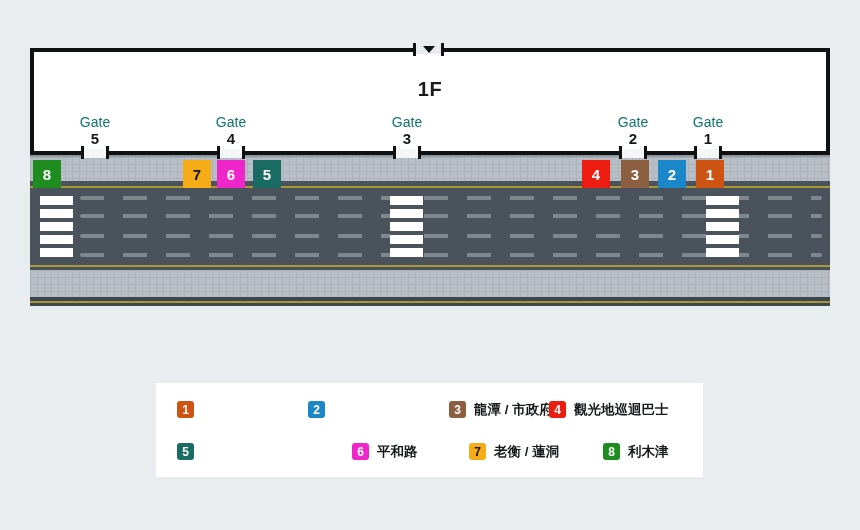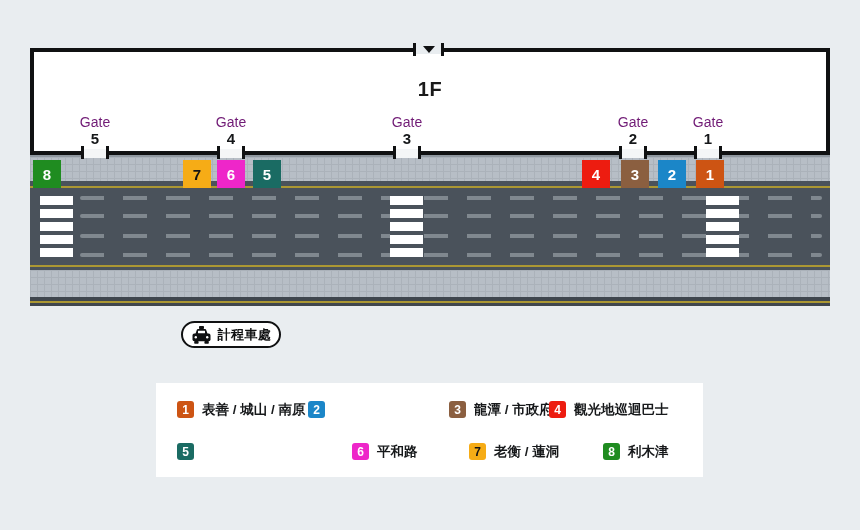--- a/index.html
+++ b/index.html
@@ -29,21 +29,21 @@
   .arrow-down{
     position:absolute;left:423px;top:46px;width:0;height:0;
     border-left:6px solid transparent;border-right:6px solid transparent;
     border-top:7px solid #101112;
   }
 
   
   .gate-gap{position:absolute;top:149px;height:9px;width:24px;background:#f4f6f7;z-index:4;}
   .gate-tick{position:absolute;top:146px;width:3px;height:13px;background:#101112;z-index:5;}
   .gate-label{position:absolute;top:115px;width:80px;text-align:center;z-index:4;}
-  .gate-word{font-size:14px;font-weight:400;color:#701a75;line-height:15px;}
+  .gate-word{font-size:14px;font-weight:400;color:#0f766e;line-height:15px;}
   .gate-num{font-size:15px;font-weight:700;color:#151719;line-height:17px;}
 
   
   .street{position:absolute;left:30px;top:155px;width:800px;height:151px;}
   .sidewalk{
     position:absolute;left:0;width:800px;background:#b7bec6;
     background-image:
       linear-gradient(#abb2ba 1px, transparent 1px),
       linear-gradient(90deg,#abb2ba 1px, transparent 1px);
     background-size:7px 7px;
@@ -172,38 +172,24 @@
       <div class="stop" style="left: 33px; background: rgb(31, 140, 32); color: rgb(255, 255, 255);">8</div>
       <div class="stop" style="left: 183px; background: rgb(246, 172, 22); color: rgb(20, 20, 20);">7</div>
       <div class="stop" style="left: 217px; background: rgb(238, 38, 201); color: rgb(255, 255, 255);">6</div>
       <div class="stop" style="left: 253px; background: rgb(26, 107, 99); color: rgb(255, 255, 255);">5</div>
       <div class="stop" style="left: 582px; background: rgb(237, 28, 16); color: rgb(255, 255, 255);">4</div>
       <div class="stop" style="left: 621px; background: rgb(139, 95, 64); color: rgb(255, 255, 255);">3</div>
       <div class="stop" style="left: 658px; background: rgb(27, 134, 200); color: rgb(255, 255, 255);">2</div>
       <div class="stop" style="left: 696px; background: rgb(205, 84, 19); color: rgb(255, 255, 255);">1</div>
     </div>
 
-  <div class="taxi-pill">
-    <svg width="21" height="18" viewBox="0 0 21 18" aria-hidden="true">
-      <rect x="8" y="0" width="5" height="3" rx="0.8" fill="#101112"></rect>
-      <path d="M4.2 8.4 L5.6 4.4 C5.9 3.6 6.6 3.1 7.4 3.1 H13.6 C14.4 3.1 15.1 3.6 15.4 4.4 L16.8 8.4 Z" fill="#101112"></path>
-      <rect x="7" y="4.7" width="7" height="2.7" rx="0.4" fill="#ffffff"></rect>
-      <rect x="1.5" y="7.6" width="18" height="7.6" rx="1.8" fill="#101112"></rect>
-      <circle cx="4.8" cy="11.3" r="1.2" fill="#ffffff"></circle>
-      <circle cx="16.2" cy="11.3" r="1.2" fill="#ffffff"></circle>
-      <rect x="3.2" y="15" width="4.4" height="2.7" rx="0.8" fill="#101112"></rect>
-      <rect x="13.4" y="15" width="4.4" height="2.7" rx="0.8" fill="#101112"></rect>
-    </svg>
-    <span>計程車處</span>
-  </div>
 
   <div class="legend" id="legend-box">
       <div class="legend-item" style="left: 21px; top: 18px;">
         <div class="legend-badge" style="background: rgb(205, 84, 19); color: rgb(255, 255, 255);">1</div>
-        <div class="legend-text">表善 / 城山 / 南原</div>
       </div>
       <div class="legend-item" style="left: 152px; top: 18px;">
         <div class="legend-badge" style="background: rgb(27, 134, 200); color: rgb(255, 255, 255);">2</div>
       </div>
       <div class="legend-item" style="left: 293px; top: 18px;">
         <div class="legend-badge" style="background: rgb(139, 95, 64); color: rgb(255, 255, 255);">3</div>
         <div class="legend-text">龍潭 / 市政府</div>
       </div>
       <div class="legend-item" style="left: 393px; top: 18px;">
         <div class="legend-badge" style="background: rgb(237, 28, 16); color: rgb(255, 255, 255);">4</div>

